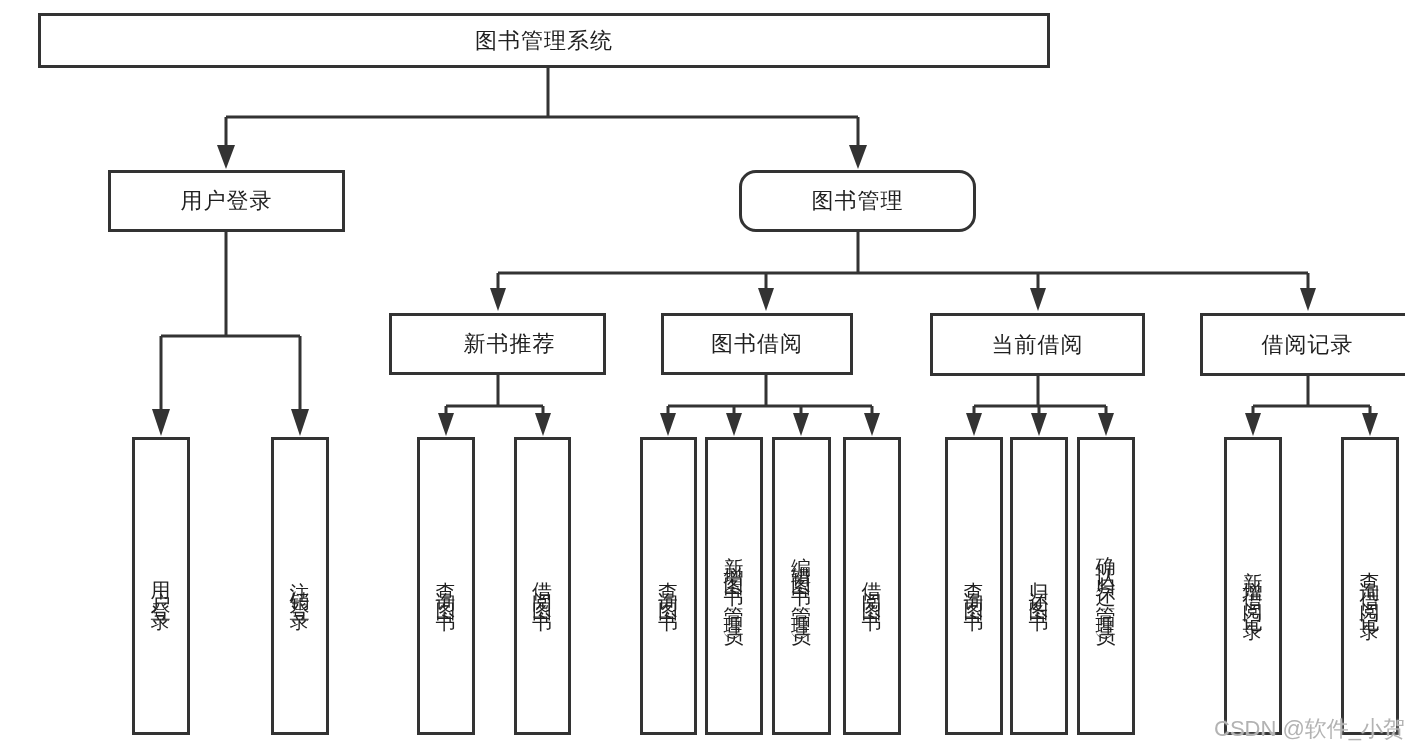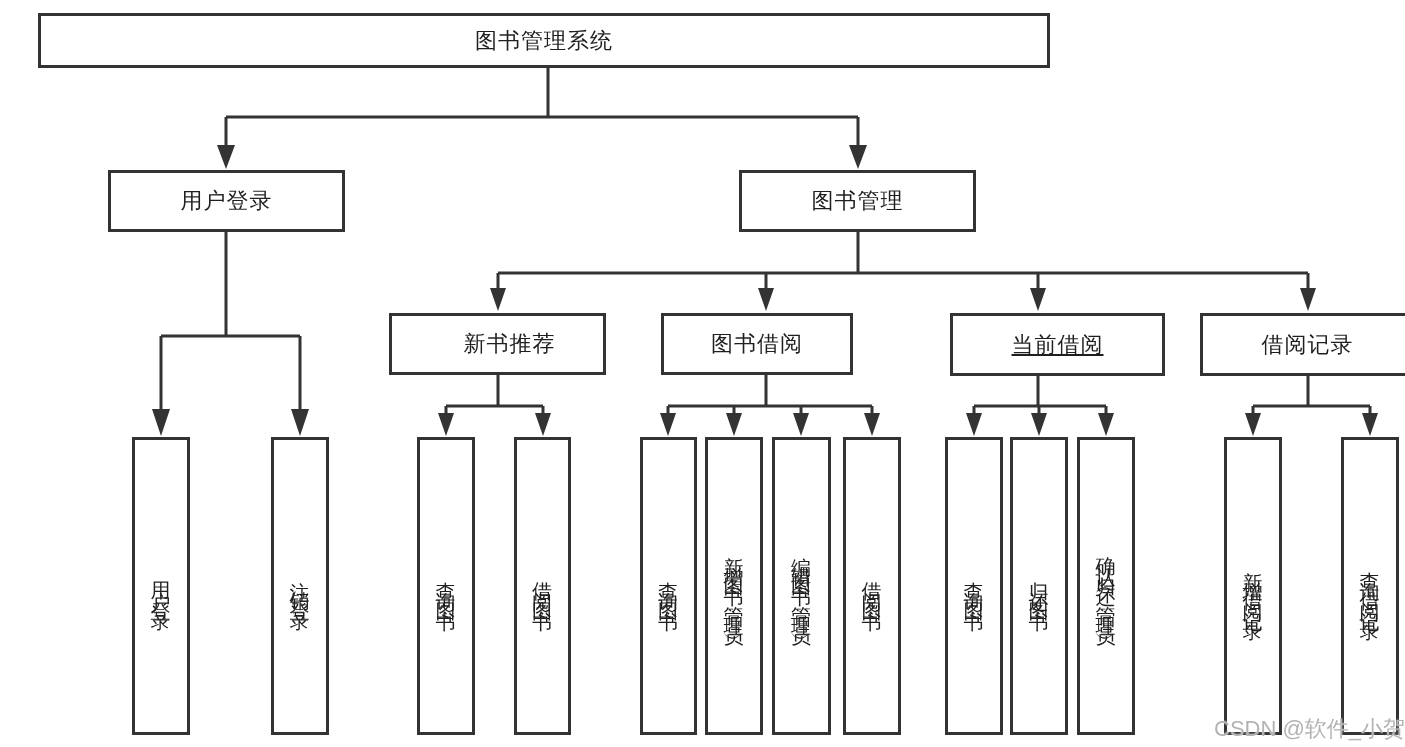--- a/index.html
+++ b/index.html
@@ -90,31 +90,31 @@
     </g>
   </svg>
 
   <div class="node h" style="left:10px;top:13px;width:1012px;height:55px;">
     <span>图书管理系统</span>
   </div>
 
   <div class="node h" style="left:80px;top:170px;width:237px;height:62px;">
     <span>用户登录</span>
   </div>
-  <div class="node h" style="left:711px;top:170px;width:237px;height:62px;">
+  <div class="node h" style="left:711px;top:170px;width:237px;height:62px;border-radius:17px;">
     <span>图书管理</span>
   </div>
 
   <div class="node h" style="left:361px;top:313px;width:217px;height:62px;padding-left:24px;">
     <span>新书推荐</span>
   </div>
   <div class="node h" style="left:633px;top:313px;width:192px;height:62px;">
     <span>图书借阅</span>
   </div>
-  <div class="node h" style="left:922px;top:313px;width:215px;height:63px;text-decoration:underline;">
+  <div class="node h" style="left:902px;top:313px;width:215px;height:63px;">
     <span>当前借阅</span>
   </div>
   <div class="node h" style="left:1172px;top:313px;width:215px;height:63px;align-items:center;">
     <span>借阅记录</span>
   </div>
 
   <div class="node v" style="left:104px;top:437px;width:58px;height:298px;">
     <span class="vtext">用户登录</span>
   </div>
   <div class="node v" style="left:243px;top:437px;width:58px;height:298px;">

